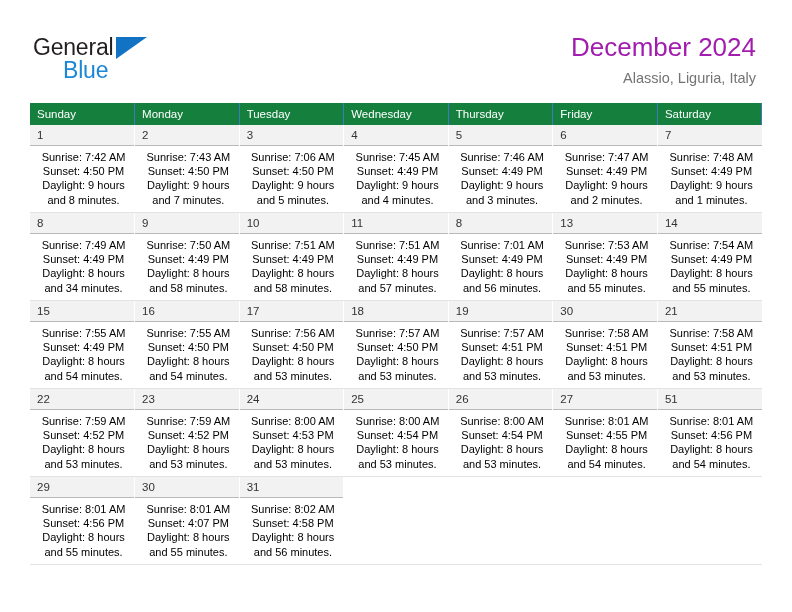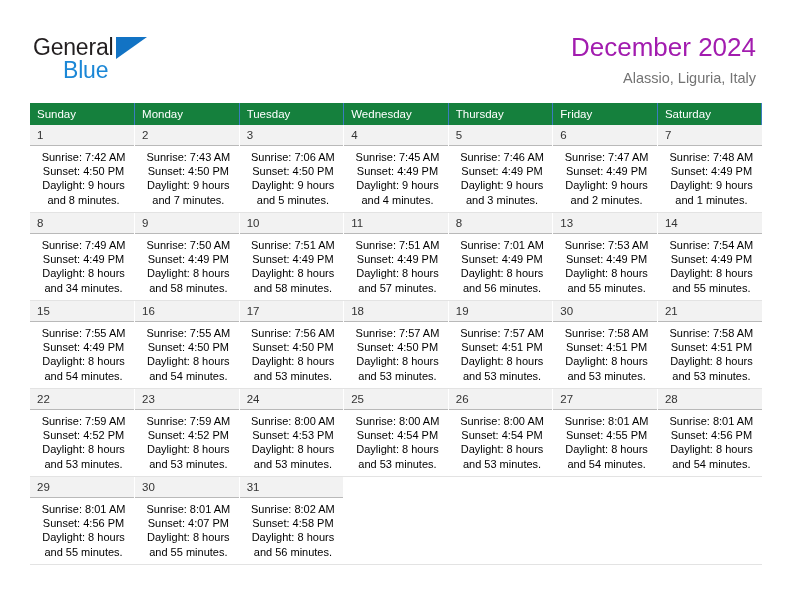--- a/index.html
+++ b/index.html
@@ -487,21 +487,21 @@
               <div class="info">
                 <div>Sunrise: 8:01 AM</div>
                 <div>Sunset: 4:55 PM</div>
                 <div>Daylight: 8 hours</div>
                 <div>and 54 minutes.</div>
               </div>
             </div>
           </td>
           <td>
             <div class="daycell filled">
-              <div class="daynum">28</div>
+              <div class="daynum">51</div>
               <div class="info">
                 <div>Sunrise: 8:01 AM</div>
                 <div>Sunset: 4:56 PM</div>
                 <div>Daylight: 8 hours</div>
                 <div>and 54 minutes.</div>
               </div>
             </div>
           </td>
         </tr>
         <tr>

